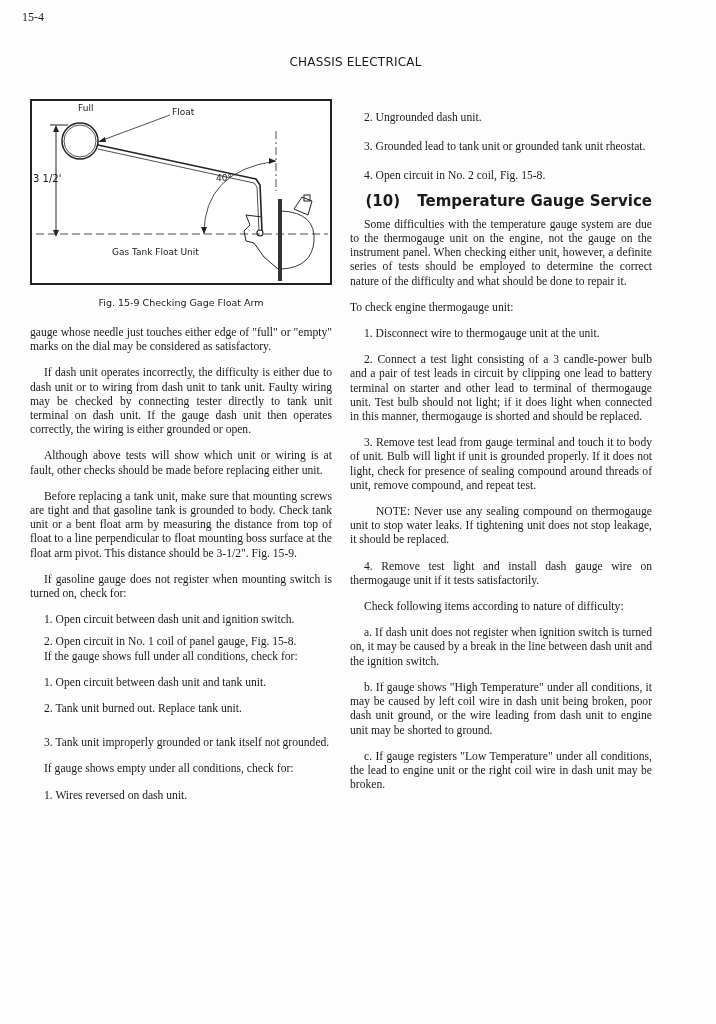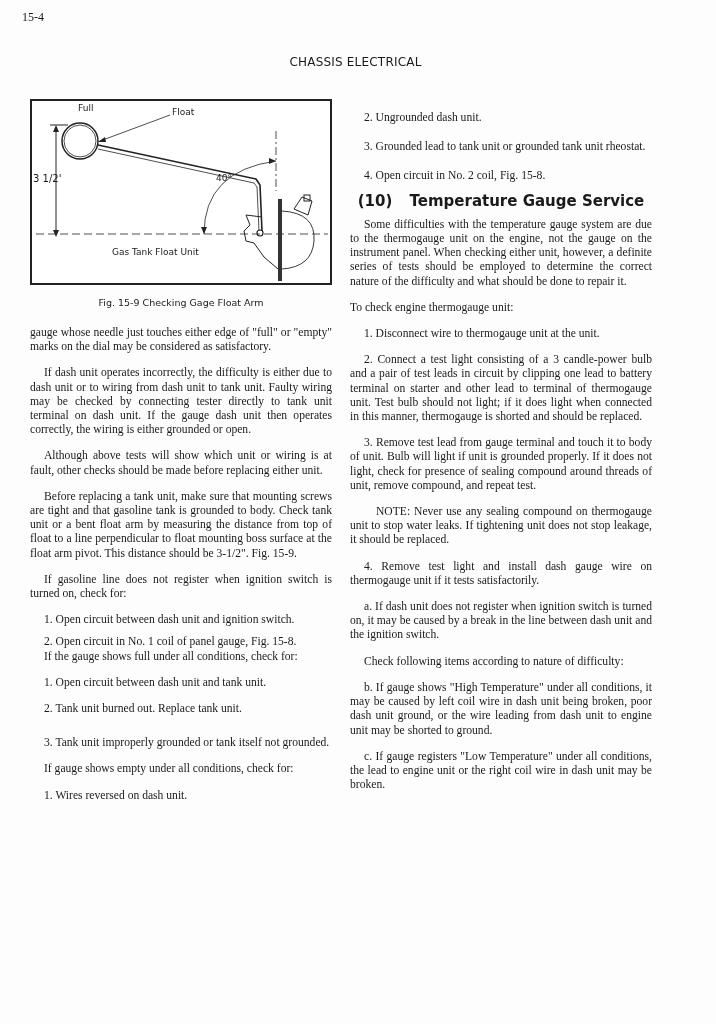--- a/index.html
+++ b/index.html
@@ -14,21 +14,21 @@
   .col-right { left: 350px; width: 302px; }
   .col p { margin: 0; }
   .ind { text-indent: 14px; }
   .fig-box { position: absolute; left: 30px; top: 99px; width: 302px; height: 186px;
              border: 2px solid #222; box-sizing: border-box; background: #fff; padding-left: 16px; }
   .fig-caption { position: absolute; left: 30px; width: 302px; top: 297px; text-align: center;
                  font-family: "DejaVu Sans", "Liberation Sans", sans-serif; font-size: 9.5px; }
   .fig-label { position: absolute; font-family: "DejaVu Sans", "Liberation Sans", sans-serif;
                font-size: 9px; }
   .section-title { font-family: "DejaVu Sans", "Liberation Sans", sans-serif; font-weight: bold;
-                   font-size: 15px; text-align: center; }
+                   font-size: 15px; text-align: right; }
   .section-title .num { margin-right: 12px; }
 </style>
 </head>
 <body>
 
 <div class="page-num">15-4</div>
 <div class="header">CHASSIS ELECTRICAL</div>
 
 <div class="fig-box">
   <svg width="298" height="182" viewBox="0 0 298 182" style="position:absolute;left:0;top:0">
@@ -71,21 +71,21 @@
   <span class="fig-label" style="left:184px;top:72px">40°</span>
   <span class="fig-label" style="left:80px;top:146px">Gas Tank Float Unit</span>
 </div>
 <div class="fig-caption">Fig. 15-9  Checking Gage Float Arm</div>
 
 <div class="col col-left" style="top:326px">
   <p style="margin-bottom:12px">gauge whose needle just touches either edge of "full" or "empty" marks on the dial may be considered as satisfactory.</p>
   <p class="ind" style="margin-bottom:12px">If dash unit operates incorrectly, the difficulty is either due to dash unit or to wiring from dash unit to tank unit. Faulty wiring may be checked by connecting tester directly to tank unit terminal on dash unit. If the gauge dash unit then operates correctly, the wiring is either grounded or open.</p>
   <p class="ind" style="margin-bottom:12px">Although above tests will show which unit or wiring is at fault, other checks should be made before replacing either unit.</p>
   <p class="ind" style="margin-bottom:12px">Before replacing a tank unit, make sure that mounting screws are tight and that gasoline tank is grounded to body. Check tank unit or a bent float arm by measuring the distance from top of float to a line perpendicular to float mounting boss surface at the float arm pivot. This distance should be 3-1/2". Fig. 15-9.</p>
-  <p class="ind" style="margin-bottom:12px">If gasoline line does not register when ignition switch is turned on, check for:</p>
+  <p class="ind" style="margin-bottom:12px">If gasoline gauge does not register when mounting switch is turned on, check for:</p>
   <p class="ind" style="margin-bottom:8px">1. Open circuit between dash unit and ignition switch.</p>
   <p class="ind" style="margin-bottom:0">2. Open circuit in No. 1 coil of panel gauge, Fig. 15-8.</p>
   <p class="ind" style="margin-bottom:12px">If the gauge shows full under all conditions, check for:</p>
   <p class="ind" style="margin-bottom:12px">1. Open circuit between dash unit and tank unit.</p>
   <p class="ind" style="margin-bottom:20px">2. Tank unit burned out. Replace tank unit.</p>
   <p class="ind" style="margin-bottom:12px">3. Tank unit improperly grounded or tank itself not grounded.</p>
   <p class="ind" style="margin-bottom:12px">If gauge shows empty under all conditions, check for:</p>
   <p class="ind">1. Wires reversed on dash unit.</p>
 </div>
 
@@ -97,17 +97,17 @@
     <span class="num">(10)</span>
     <span>Temperature Gauge Service</span>
   </div>
   <p class="ind" style="margin-bottom:12px">Some difficulties with the temperature gauge system are due to the thermogauge unit on the engine, not the gauge on the instrument panel. When checking either unit, however, a definite series of tests should be employed to determine the correct nature of the difficulty and what should be done to repair it.</p>
   <p style="margin-bottom:12px">To check engine thermogauge unit:</p>
   <p class="ind" style="margin-bottom:12px">1. Disconnect wire to thermogauge unit at the unit.</p>
   <p class="ind" style="margin-bottom:12px">2. Connect a test light consisting of a 3 candle-power bulb and a pair of test leads in circuit by clipping one lead to battery terminal on starter and other lead to terminal of thermogauge unit. Test bulb should not light; if it does light when connected in this manner, thermogauge is shorted and should be replaced.</p>
   <p class="ind" style="margin-bottom:12px">3. Remove test lead from gauge terminal and touch it to body of unit. Bulb will light if unit is grounded properly. If it does not light, check for presence of sealing compound around threads of unit, remove compound, and repeat test.</p>
   <p style="text-indent:26px;margin-bottom:12px">NOTE:  Never use any sealing compound on thermogauge unit to stop water leaks. If tightening unit does not stop leakage, it should be replaced.</p>
   <p class="ind" style="margin-bottom:12px">4. Remove test light and install dash gauge wire on thermogauge unit if it tests satisfactorily.</p>
+  <p class="ind" style="margin-bottom:12px">Check following items according to nature of difficulty:</p>
   <p class="ind" style="margin-bottom:12px">a. If dash unit does not register when ignition switch is turned on, it may be caused by a break in the line between dash unit and the ignition switch.</p>
-  <p class="ind" style="margin-bottom:12px">Check following items according to nature of difficulty:</p>
   <p class="ind" style="margin-bottom:12px">b. If gauge shows "High Temperature" under all conditions, it may be caused by left coil wire in dash unit being broken, poor dash unit ground, or the wire leading from dash unit to engine unit may be shorted to ground.</p>
   <p class="ind">c. If gauge registers "Low Temperature" under all conditions, the lead to engine unit or the right coil wire in dash unit may be broken.</p>
 </div>
 
 </body></html>

